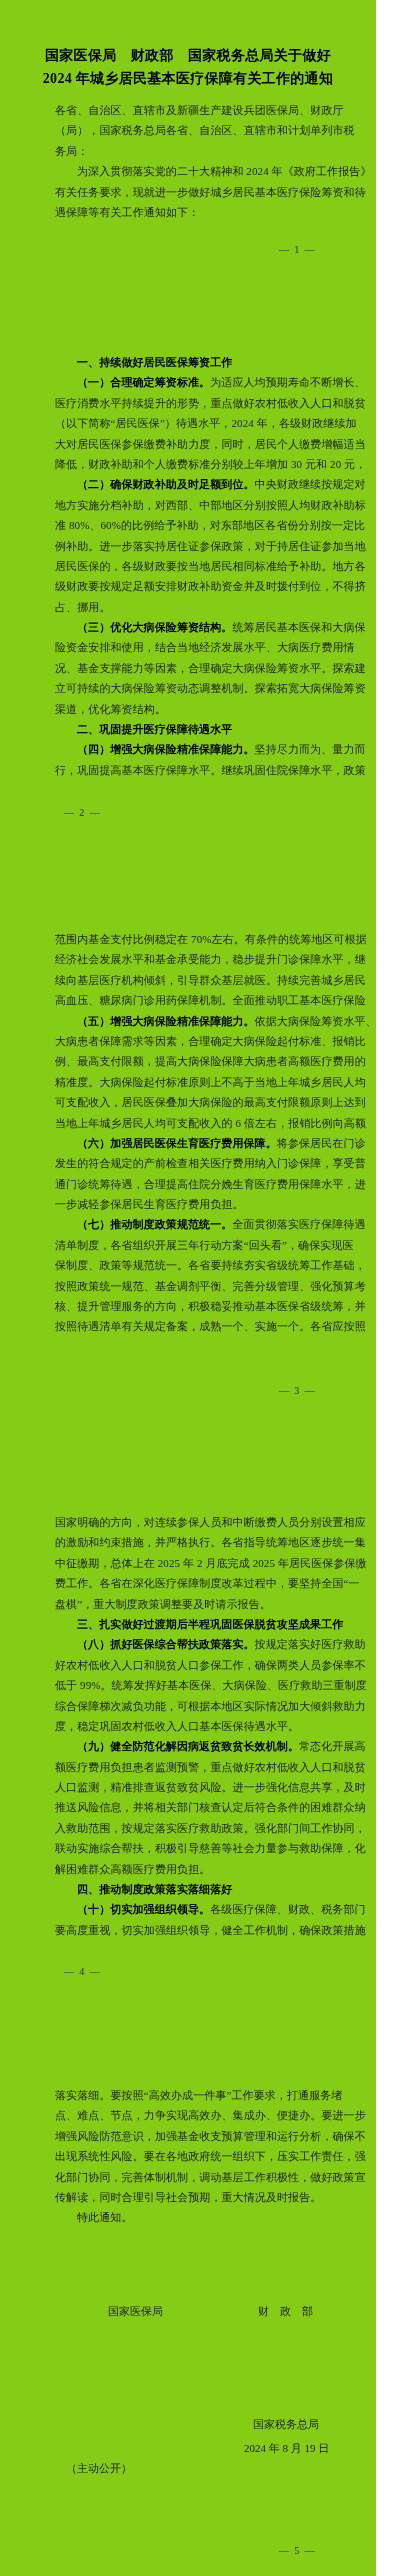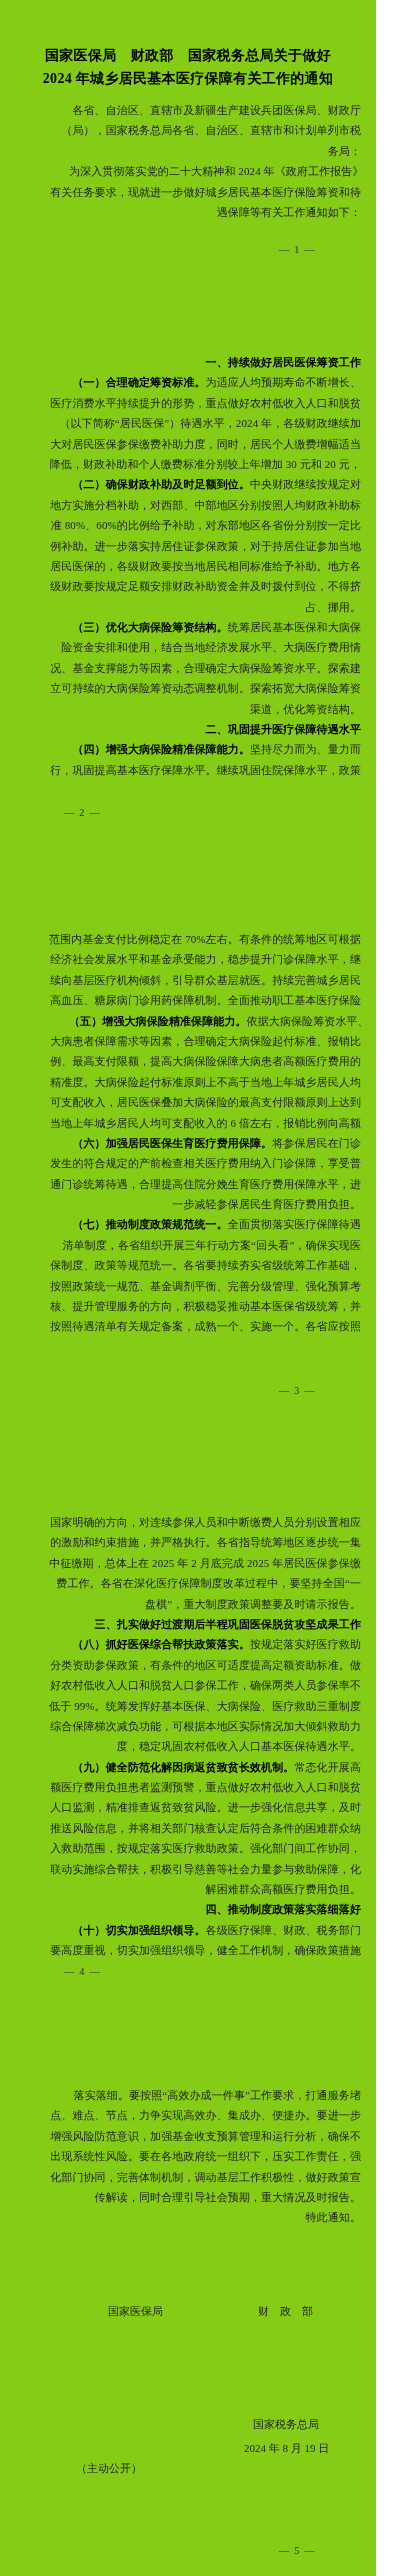--- a/index.html
+++ b/index.html
@@ -17,23 +17,22 @@
     top:44px; left:0; right:0;
     text-align:center;
     font-weight:bold;
     color:#000;
     font-size:14px;
     line-height:23px;
     letter-spacing:0.3px;
   }
   .page-body{
     position:absolute;
-    left:47px;
+    left:55px;
     width:314px;
-    text-align:right;
   }
   .line{
     height:20.4px;
     line-height:20.4px;
     font-size:11px;
     white-space:nowrap;
     letter-spacing:0.1px;
   }
   .line.i{ text-indent:22px; }
   .line.h{
@@ -124,21 +123,20 @@
       <div class="line p">按照待遇清单有关规定备案，成熟一个、实施一个。各省应按照</div>
     </section>
   <section class="page-body" style="top:1512px">
       <div class="line p">国家明确的方向，对连续参保人员和中断缴费人员分别设置相应</div>
       <div class="line p">的激励和约束措施，并严格执行。各省指导统筹地区逐步统一集</div>
       <div class="line p">中征缴期，总体上在 2025 年 2 月底完成 2025 年居民医保参保缴</div>
       <div class="line p">费工作。各省在深化医疗保障制度改革过程中，要坚持全国“一</div>
       <div class="line p">盘棋”，重大制度政策调整要及时请示报告。</div>
       <div class="line h">三、扎实做好过渡期后半程巩固医保脱贫攻坚成果工作</div>
       <div class="line i"><span class="lead">（八）抓好医保综合帮扶政策落实。</span>按规定落实好医疗救助</div>
-      <div class="line p">分类资助参保政策，有条件的地区可适度提高定额资助标准。做</div>
       <div class="line p">好农村低收入人口和脱贫人口参保工作，确保两类人员参保率不</div>
       <div class="line p">低于 99%。统筹发挥好基本医保、大病保险、医疗救助三重制度</div>
       <div class="line p">综合保障梯次减负功能，可根据本地区实际情况加大倾斜救助力</div>
       <div class="line p">度，稳定巩固农村低收入人口基本医保待遇水平。</div>
       <div class="line i"><span class="lead">（九）健全防范化解因病返贫致贫长效机制。</span>常态化开展高</div>
       <div class="line p">额医疗费用负担患者监测预警，重点做好农村低收入人口和脱贫</div>
       <div class="line p">人口监测，精准排查返贫致贫风险。进一步强化信息共享，及时</div>
       <div class="line p">推送风险信息，并将相关部门核查认定后符合条件的困难群众纳</div>
       <div class="line p">入救助范围，按规定落实医疗救助政策。强化部门间工作协同，</div>
       <div class="line p">联动实施综合帮扶，积极引导慈善等社会力量参与救助保障，化</div>
@@ -160,16 +158,16 @@
   <div class="footer f-right" style="top:240px">— 1 —</div>
   <div class="footer f-left" style="top:803px">— 2 —</div>
   <div class="footer f-right" style="top:1381px">— 3 —</div>
   <div class="footer f-left" style="top:1962px">— 4 —</div>
   <div class="footer f-right" style="top:2541px">— 5 —</div>
 
   <div class="closing-item" style="top:2301px; left:108px">国家医保局</div>
   <div class="closing-item" style="top:2301px; left:258px">财　政　部</div>
   <div class="closing-item" style="top:2414px; left:253px">国家税务总局</div>
   <div class="closing-item" style="top:2438px; left:244px">2024 年 8 月 19 日</div>
-  <div class="closing-item" style="top:2458px; left:76px">（主动公开）</div>
+  <div class="closing-item" style="top:2458px; left:66px">（主动公开）</div>
 
 </div>
 
 
 </body></html>

